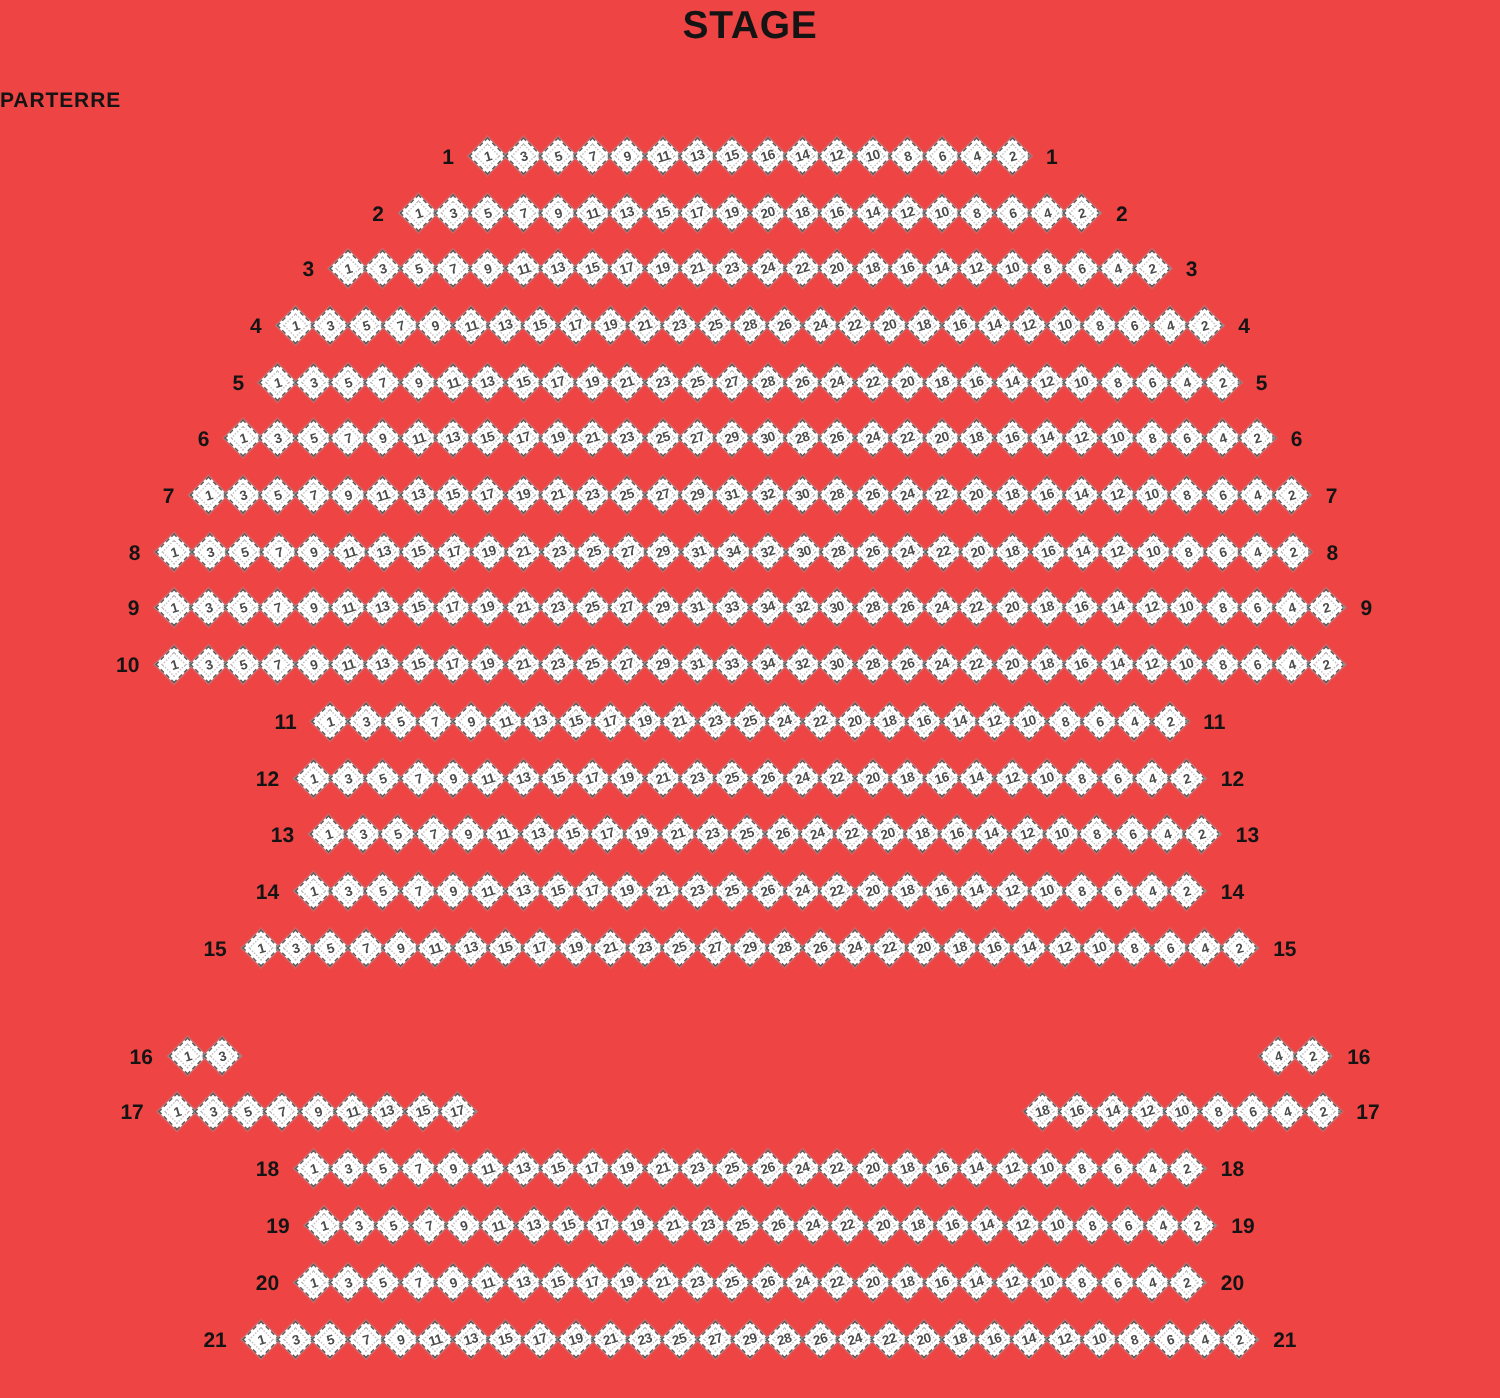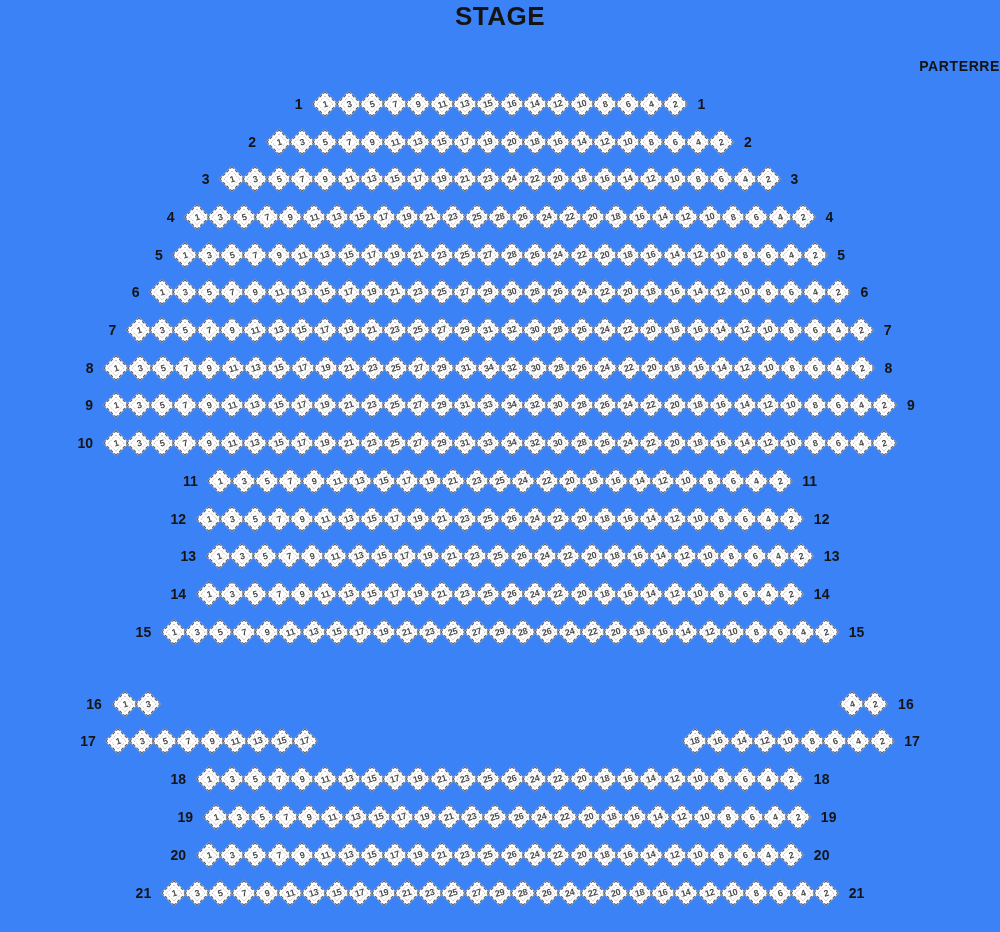--- a/index.html
+++ b/index.html
@@ -1,20 +1,20 @@
 <!DOCTYPE html>
 <html><head>
 <meta charset="utf-8">
 <style>
   html,body{margin:0;padding:0;background:#fff;}
   body{width:1000px;height:932px;overflow:hidden;font-family:"Liberation Sans",sans-serif;}
-  .canvas{position:relative;width:1000px;height:932px;background:#3b82f6;}
+  .canvas{position:relative;width:1000px;height:932px;background:#ef4444;}
   .stage-title{position:absolute;top:1px;left:0;width:100%;text-align:center;
     font-size:26px;font-weight:bold;color:#141414;letter-spacing:.5px;}
-  .section-title{position:absolute;top:58px;left:0;width:100%;text-align:right;
+  .section-title{position:absolute;top:58px;left:0;width:100%;text-align:left;
     font-size:14px;font-weight:bold;color:#141414;letter-spacing:.6px;}
   .seat-row{position:absolute;left:0;width:100%;height:28px;display:flex;
     justify-content:center;align-items:center;}
   .row-label{width:36px;font-size:14px;font-weight:bold;color:#141414;flex:0 0 auto;line-height:28px;}
   .row-label.left{text-align:right;margin-right:11px;}
   .row-label.right{text-align:left;margin-left:11px;}
   .row-label.hidden{visibility:hidden;}
   .seat{position:relative;width:23.3px;height:28px;display:flex;align-items:center;
     justify-content:center;flex:0 0 auto;cursor:pointer;}
   .seat::before,.seat::after{content:"";position:absolute;top:13px;width:2px;height:2px;

